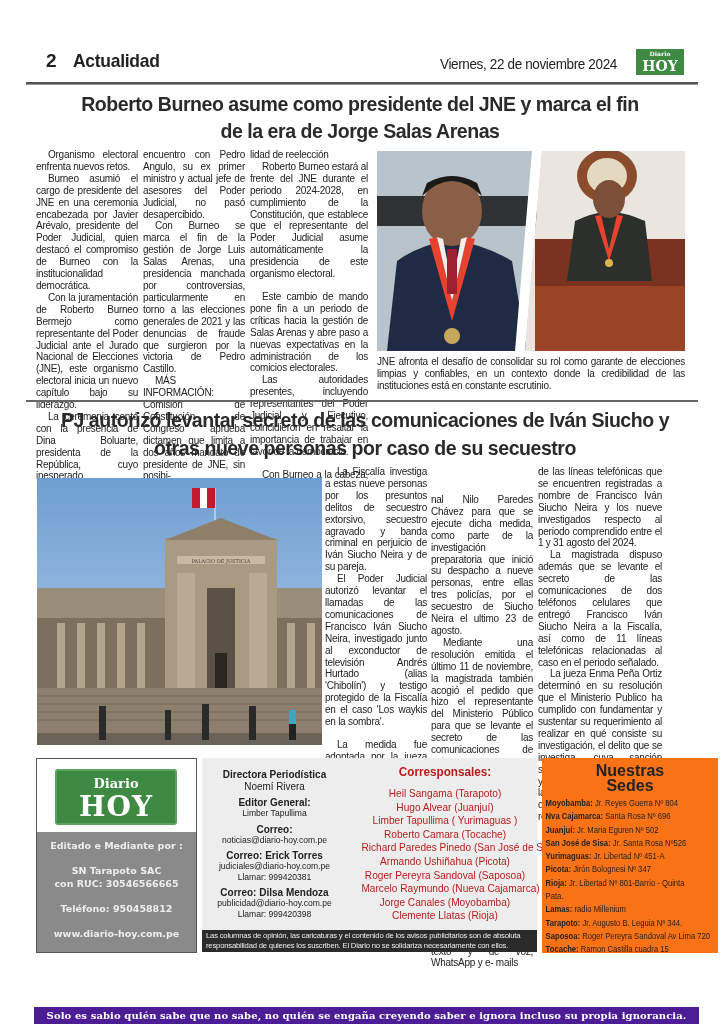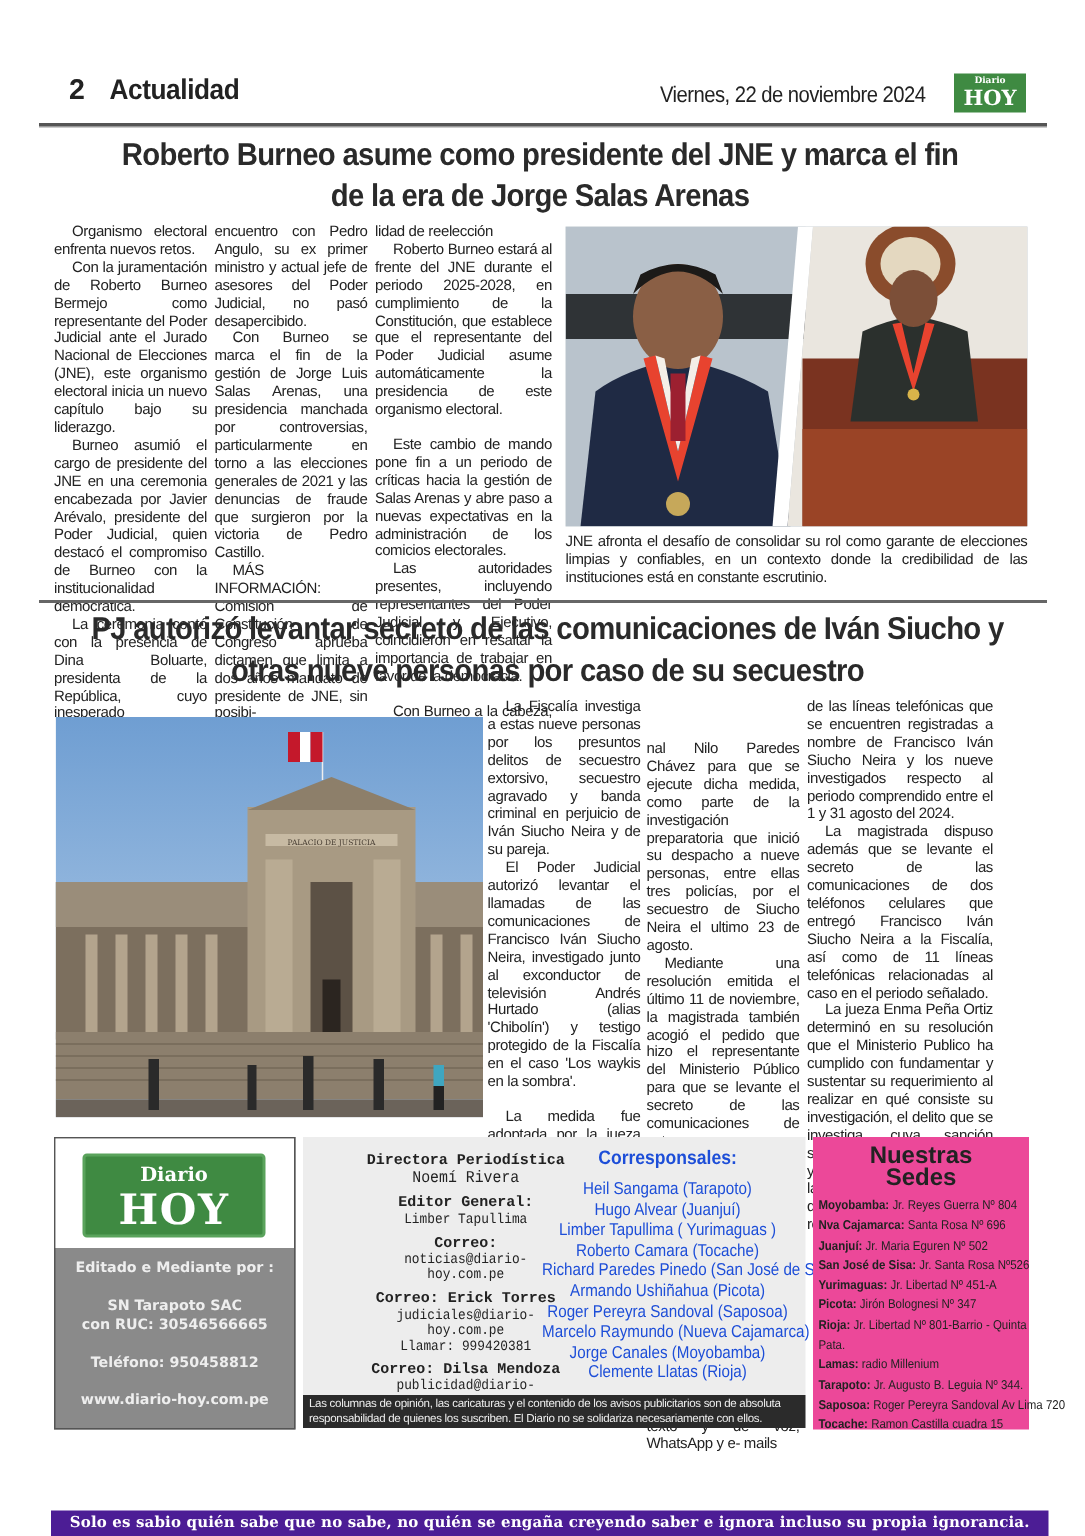--- a/index.html
+++ b/index.html
@@ -40,29 +40,29 @@
   
   .footer { position: absolute; left: 36px; top: 758px; width: 667px; height: 200px; }
   .f-left { position: absolute; left: 0; top: 0; width: 161px; height: 195px; border: 1px solid #555; background: #8a8a8a; }
   .f-logo-wrap { position: absolute; left: 0; top: 0; width: 159px; height: 73px; background: #fff; }
   .f-logo { position: absolute; left: 18px; top: 10px; width: 122px; height: 56px; background: #3f8a42; border: 2px solid #5aa35c; border-radius: 3px; color: #fff; text-align: center; }
   .f-logo .l1 { display: block; font-family: "DejaVu Serif", serif; font-weight: bold; font-size: 13px; line-height: 17px; padding-top: 4px; }
   .f-logo .l2 { display: block; font-family: "DejaVu Serif", serif; font-weight: bold; font-size: 28px; line-height: 30px; letter-spacing: 1px; }
   .f-left-text { position: absolute; left: 0; top: 80px; width: 159px; text-align: center; color: #eeeeee; font-family: "DejaVu Sans", sans-serif; font-weight: bold; font-size: 9.5px; line-height: 13px; }
   .f-left-text div { margin-bottom: 12px; }
   .f-mid { position: absolute; left: 166px; top: 0; width: 335px; height: 172px; background: #ededed; }
-  .staff { position: absolute; left: 0; top: 6px; width: 145px; text-align: center; font-family: Liberation Mono, monospace; color: #222; margin-left: 36px; }
+  .staff { position: absolute; left: 0; top: 6px; width: 145px; text-align: center; font-family: Liberation Sans, sans-serif; color: #222; }
   .staff .role { font-weight: bold; font-size: 10px; line-height: 11px; margin-top: 5px; }
   .staff .name { font-size: 11px; line-height: 12px; transform: scaleX(0.9); }
   .staff .small { font-size: 9.5px; line-height: 10.5px; transform: scaleX(0.9); }
-  .corr { position: absolute; left: 148px; top: 6px; width: 190px; text-align: center; color: #1d4ed8; }
+  .corr { position: absolute; left: 148px; top: 6px; width: 190px; text-align: center; color: #b91c1c; }
   .corr .title { font-weight: bold; font-size: 13px; line-height: 15px; margin-bottom: 8px; transform: scaleX(0.9); }
   .corr .item { font-size: 11.5px; line-height: 13.6px; transform: scaleX(0.88); white-space: nowrap; }
   .disclaimer { position: absolute; left: 166px; top: 172px; width: 335px; height: 22px; background: #2b2b2b; color: #eee; font-size: 7.7px; line-height: 10px; padding: 1px 4px; letter-spacing: -0.2px; }
-  .f-right { position: absolute; left: 506px; top: 0; width: 144px; height: 195px; background: #ec4899; }
+  .f-right { position: absolute; left: 506px; top: 0; width: 176px; height: 195px; background: #f97316; }
   .sedes-title { text-align: center; font-weight: bold; font-size: 16px; line-height: 15px; color: #222; padding-top: 5px; margin-bottom: 4px; }
   .sede { font-size: 8.5px; line-height: 13.3px; padding-left: 4px; color: #222; transform: scaleX(0.9); transform-origin: left; white-space: nowrap; }
   .sede b { font-weight: bold; }
   .quote { position: absolute; left: 34px; top: 963px; width: 665px; height: 29px; background: #4c1d95; color: #fff; text-align: center; font-family: "DejaVu Serif", serif; font-weight: bold; font-size: 10px; line-height: 12px; padding-top: 3px; letter-spacing: 0.1px; margin-top: 44px; }
 </style>
 </head>
 <body>
 
 <div class="page-num">2</div>
 <div class="section">Actualidad</div>
@@ -70,32 +70,32 @@
 <div class="logo-small">
   <span class="l1">Diario</span>
   <span class="l2">HOY</span>
 </div>
 <div class="rule-top"></div>
 
 <h1 class="headline h1">Roberto Burneo asume como presidente del JNE y marca el fin de la era de Jorge Salas Arenas</h1>
 
 <div class="col a1c1">
   <p>Organismo electoral enfrenta nuevos retos.</p>
+  <p>Burneo asumió el cargo de presidente del JNE en una ceremonia encabezada por Javier Arévalo, presidente del Poder Judicial, quien destacó el compromiso de Burneo con la institucionalidad democrática.</p>
   <p>Con la juramentación de Roberto Burneo Bermejo como representante del Poder Judicial ante el Jurado Nacional de Elecciones (JNE), este organismo electoral inicia un nuevo capítulo bajo su liderazgo.</p>
-  <p>Burneo asumió el cargo de presidente del JNE en una ceremonia encabezada por Javier Arévalo, presidente del Poder Judicial, quien destacó el compromiso de Burneo con la institucionalidad democrática.</p>
   <p>La ceremonia contó con la presencia de Dina Boluarte, presidenta de la República, cuyo inesperado</p>
 </div>
 <div class="col a1c2">
   <p style="text-indent:0">encuentro con Pedro Angulo, su ex primer ministro y actual jefe de asesores del Poder Judicial, no pasó desapercibido.</p>
   <p>Con Burneo se marca el fin de la gestión de Jorge Luis Salas Arenas, una presidencia manchada por controversias, particularmente en torno a las elecciones generales de 2021 y las denuncias de fraude que surgieron por la victoria de Pedro Castillo.</p>
   <p>MÁS INFORMACIÓN: Comisión de Constitución de Congreso aprueba dictamen que limita a dos años mandato de presidente de JNE, sin posibi-</p>
 </div>
 <div class="col a1c3" style="width:118px">
   <p style="text-indent:0">lidad de reelección</p>
-  <p>Roberto Burneo estará al frente del JNE durante el periodo 2025-2028, en cumplimiento de la Constitución, que establece que el representante del Poder Judicial asume automáticamente la presidencia de este organismo electoral.</p>
+  <p>Roberto Burneo estará al frente del JNE durante el periodo 2024-2028, en cumplimiento de la Constitución, que establece que el representante del Poder Judicial asume automáticamente la presidencia de este organismo electoral.</p>
   <p class="gap">Este cambio de mando pone fin a un periodo de críticas hacia la gestión de Salas Arenas y abre paso a nuevas expectativas en la administración de los comicios electorales.</p>
   <p>Las autoridades presentes, incluyendo representantes del Poder Judicial y Ejecutivo, coincidieron en resaltar la importancia de trabajar en favor de la democracia.</p>
   <p class="gap">Con Burneo a la cabeza, el</p>
 </div>
 
 <div class="photo1">
   <svg width="308" height="200" viewBox="0 0 308 200">
 
     <rect x="0" y="0" width="160" height="200" fill="#b9c3cc"></rect>
     <rect x="0" y="45" width="160" height="30" fill="#2f3336"></rect>

